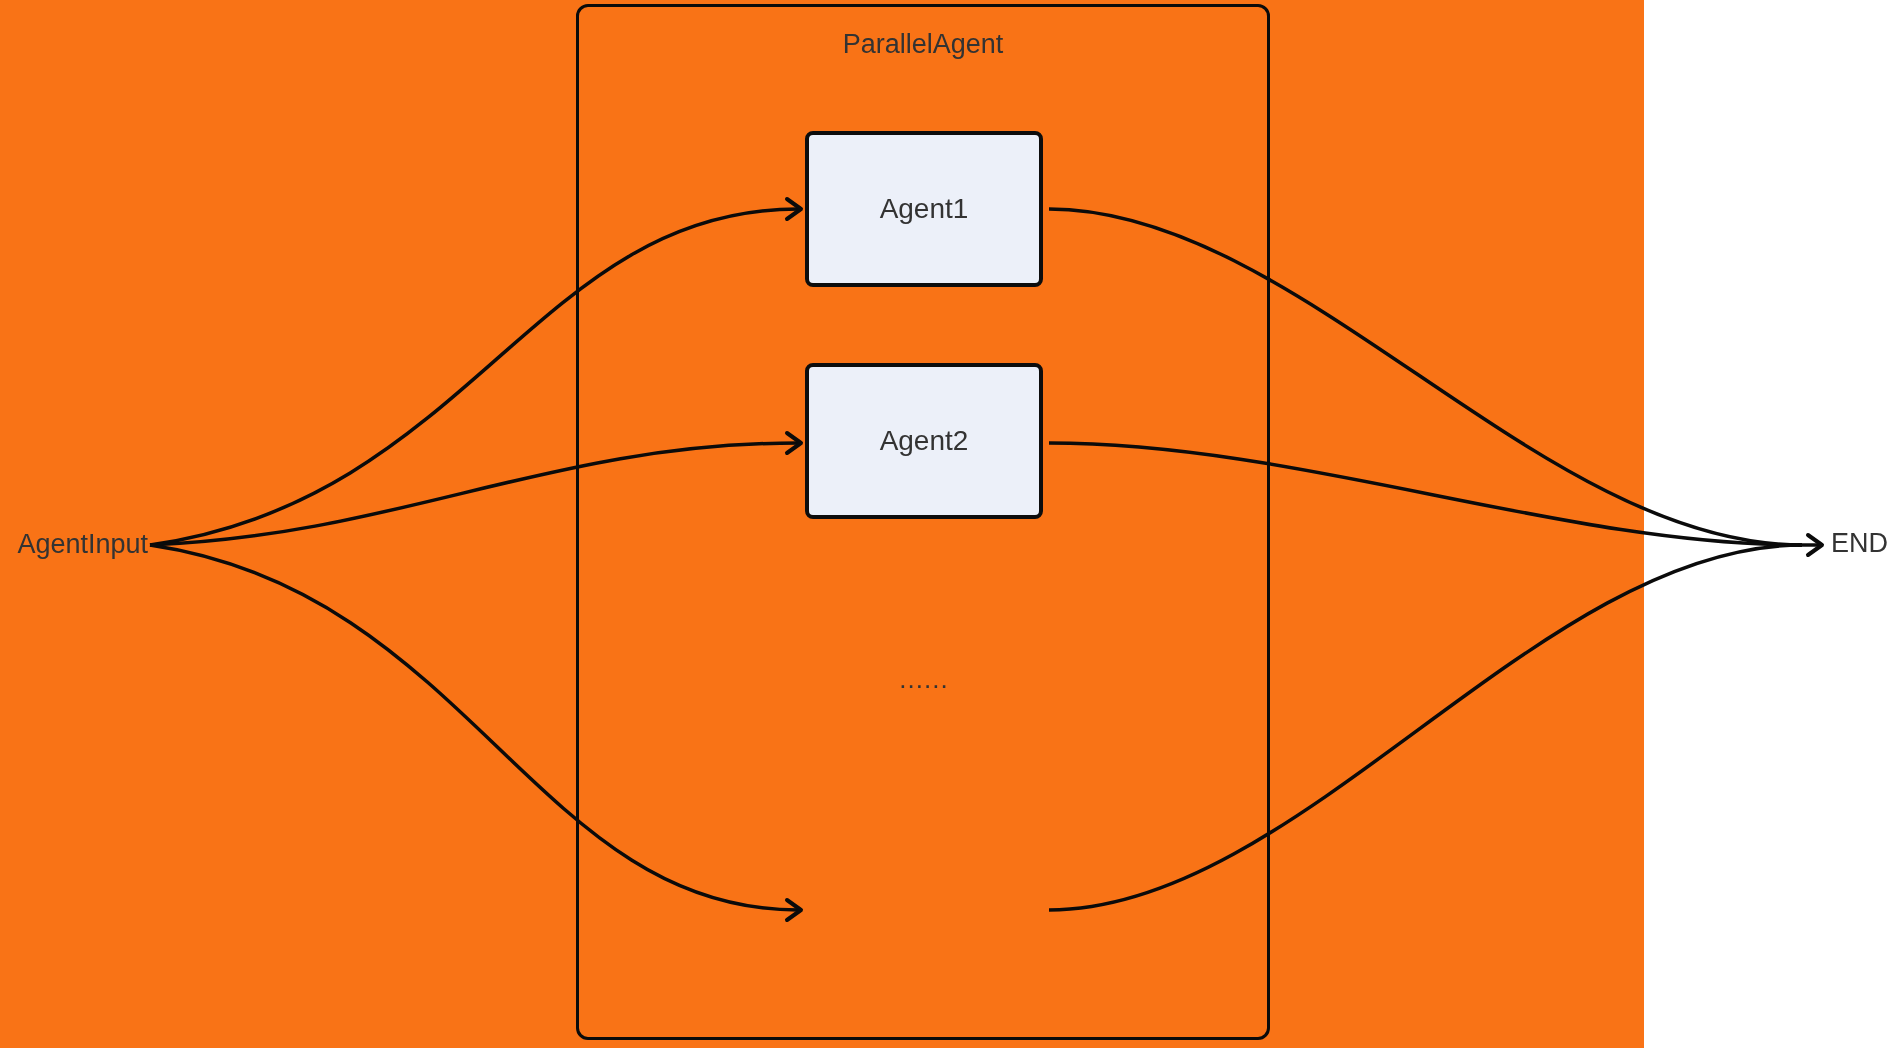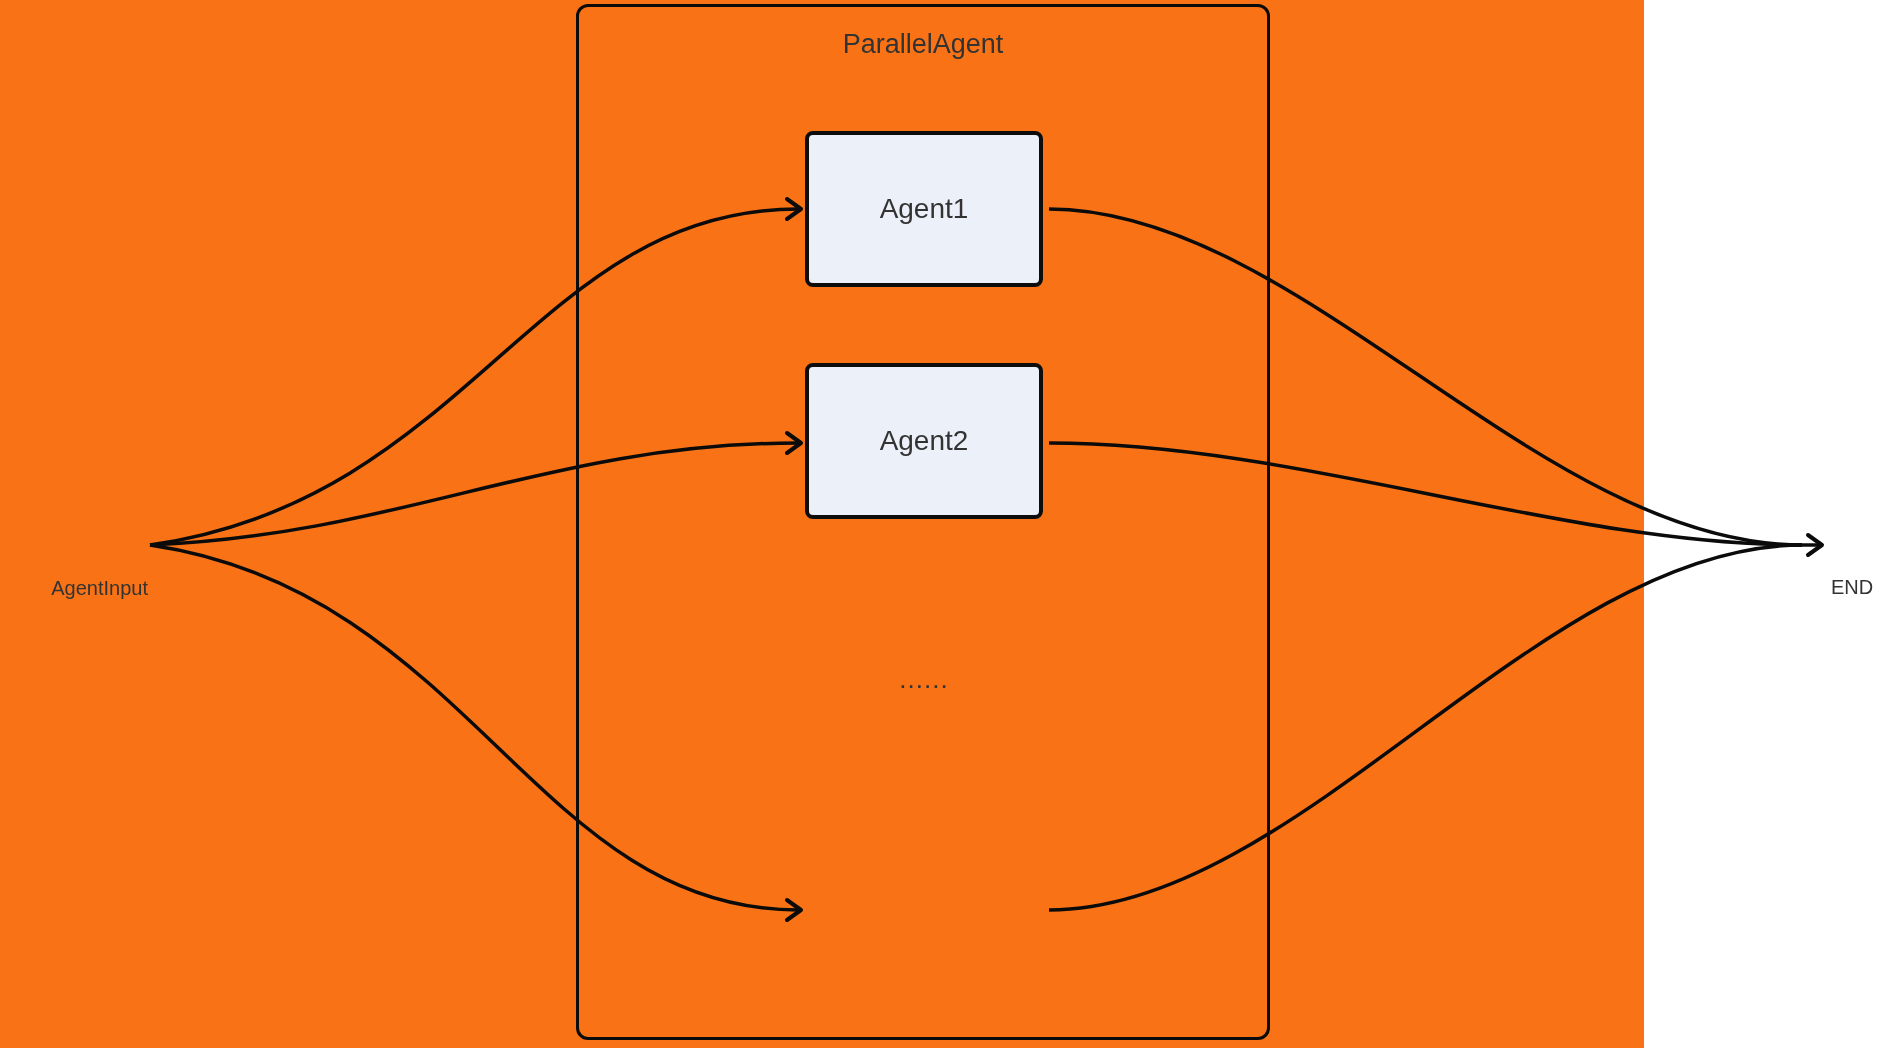--- a/index.html
+++ b/index.html
@@ -80,25 +80,24 @@
     top: 664px;
     width: 238px;
     text-align: center;
     font-size: 26px;
     letter-spacing: 1px;
     color: #333333;
     z-index: 3;
   }
   .io-label {
     position: absolute;
-    font-size: 20px;
+    font-size: 27px;
     color: #333333;
     z-index: 3;
     white-space: nowrap;
-    margin-top: 48px;
   }
   .input-label {
     left: 2px;
     top: 529px;
     width: 146px;
     text-align: right;
   }
   .end-label {
     left: 1831px;
     top: 528px;

